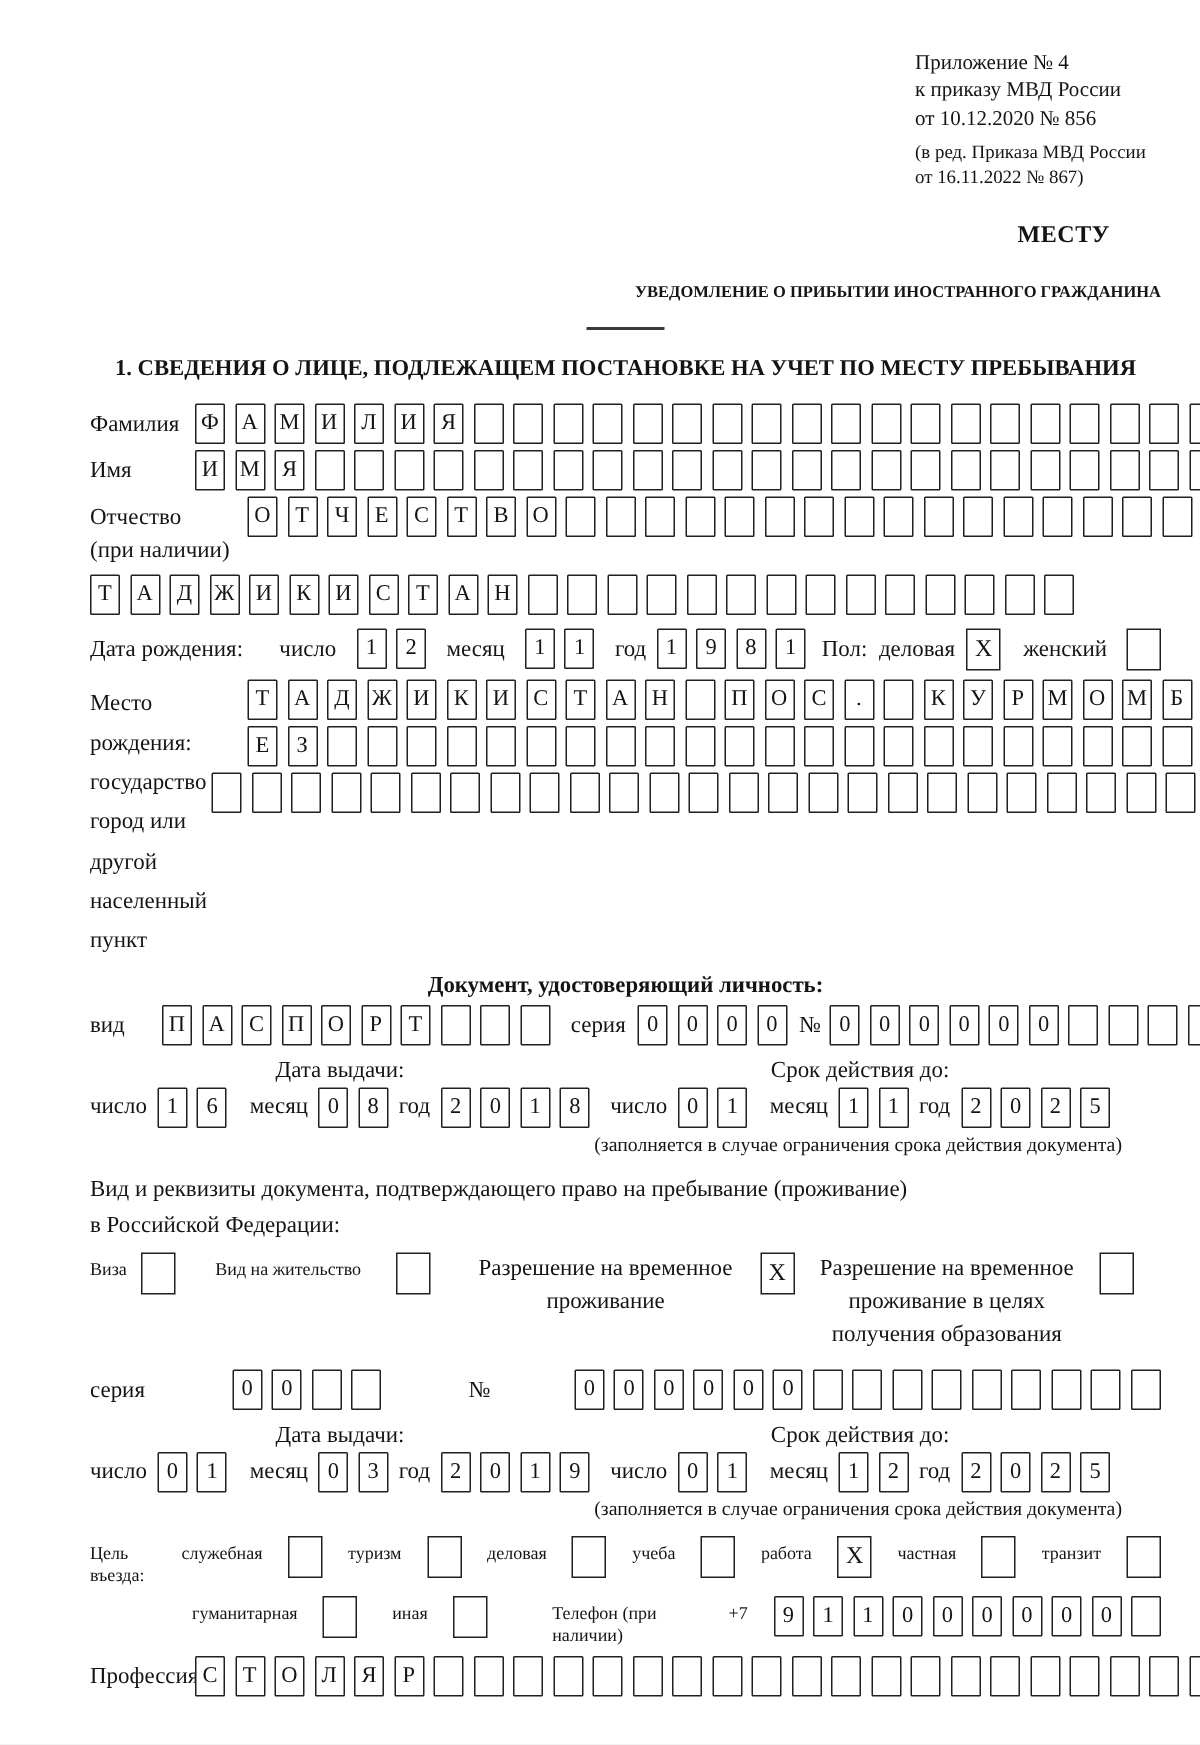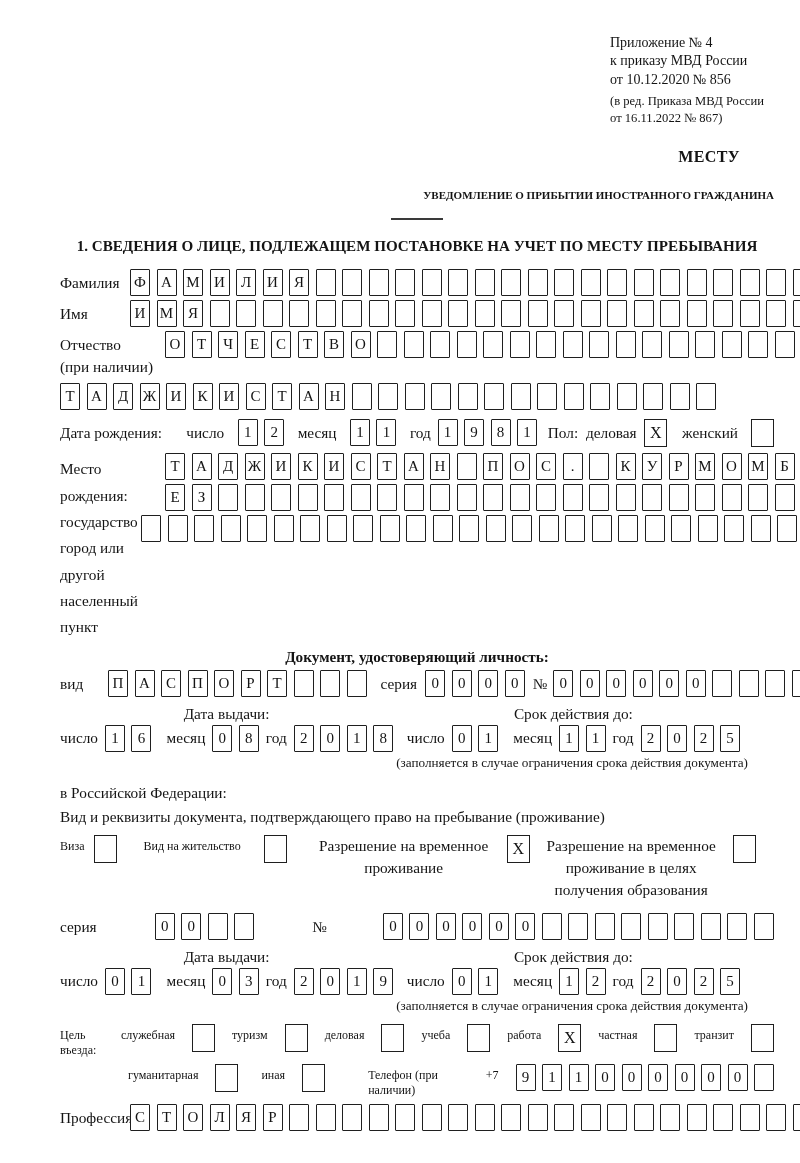--- a/index.html
+++ b/index.html
@@ -401,22 +401,22 @@
             <span class="cell">0</span>
             <span class="cell">2</span>
             <span class="cell">5</span>
           </span>
       </div>
     </div>
   </div>
   <div class="note-r">(заполняется в случае ограничения срока действия документа)</div>
 
   <div class="intro">
+    <div>Вид и реквизиты документа, подтверждающего право на пребывание (проживание)</div>
     <div>в Российской Федерации:</div>
-    <div>Вид и реквизиты документа, подтверждающего право на пребывание (проживание)</div>
   </div>
 
   <div class="opt-row">
     <span class="opt-lbl">Виза</span>
     <span class="chk"></span>
     <span class="opt-lbl" style="margin-left:18px;">Вид на жительство</span>
     <span class="chk" style="margin-left:14px;"></span>
     <span class="opt-wrap" style="width:188px;margin-left:14px;">Разрешение на временное проживание</span>
     <span class="chk">X</span>
     <span class="opt-wrap" style="width:185px;">Разрешение на временное проживание в целях получения образования</span>

